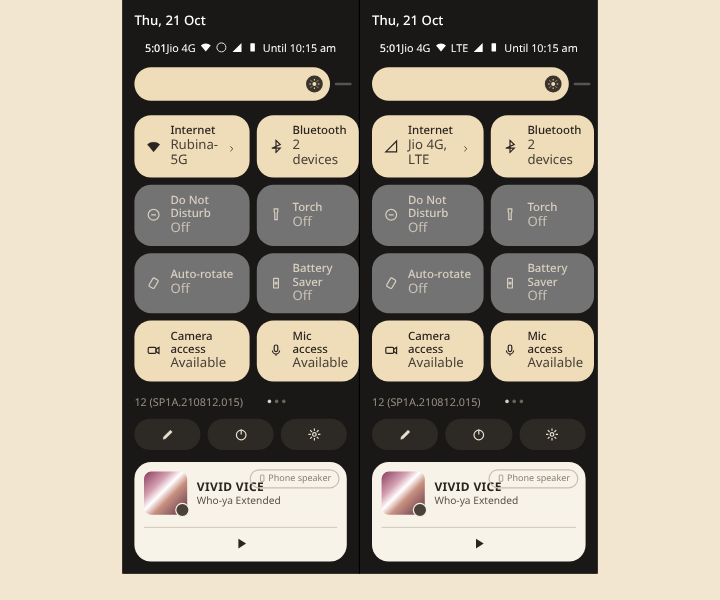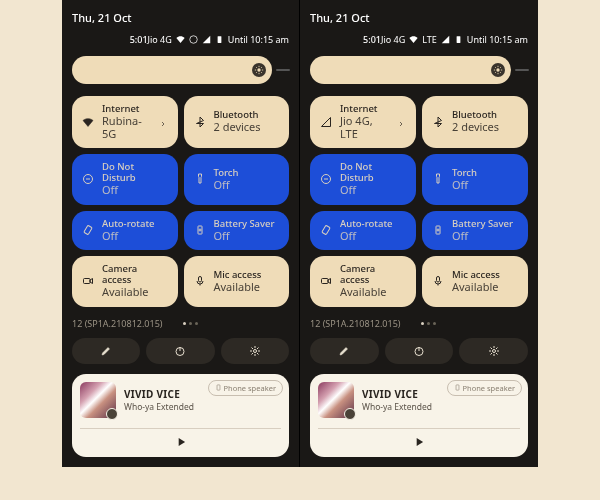--- a/index.html
+++ b/index.html
@@ -1,32 +1,32 @@
 <!DOCTYPE html>
 <html><head>
 <meta charset="utf-8">
 <style>
 *{margin:0;padding:0;box-sizing:border-box;font-family:system-ui,-apple-system,Roboto,sans-serif}
 body{background:#f2e6d0;width:600px;height:500px;overflow:hidden;display:flex;justify-content:center;align-items:flex-start}
 .wrap{display:flex;gap:0;background:#000;margin-top:0}
-.panel{width:238px;background:#1a1816;padding:8px 10px 10px;color:#e8e0d0;position:relative}
+.panel{width:198px;background:#1a1816;padding:8px 10px 10px;color:#e8e0d0;position:relative}
 .panel:first-child{border-right:1px solid #000}
 .date{font-size:11px;font-weight:500;color:#fff;margin-bottom:8px;margin-top:2px}
-.status{display:flex;justify-content:flex-end;align-items:center;font-size:9px;color:#fff;margin-bottom:10px}
+.status{display:flex;justify-content:center;align-items:center;font-size:9px;color:#fff;margin-bottom:10px}
 .sleft{font-weight:500}
 .sright{display:flex;align-items:center;gap:4px}
 .sright svg{width:9px;height:9px;fill:#fff}
 .brightness{height:28px;background:#efdcb8;border-radius:14px;display:flex;align-items:center;justify-content:flex-end;padding-right:6px;margin-bottom:12px;position:relative;width:92%}
 .brightness-track{position:absolute;right:-18px;width:14px;height:2px;background:#555;border-radius:2px}
 .bknob{width:14px;height:14px;border-radius:50%;background:#3a342c;display:flex;align-items:center;justify-content:center}
 .bknob svg{width:10px;height:10px;fill:#efdcb8}
 .tiles{display:grid;grid-template-columns:1fr 1fr;gap:6px;margin-bottom:10px}
 .tile{border-radius:14px;padding:8px 9px;display:flex;align-items:center;gap:7px;min-height:38px;cursor:pointer}
 .tile.on{background:#efdcb8;color:#2a2520}
-.tile.off{background:#1d4ed8;color:#d8cfc0}
+.tile.off{background:#737373;color:#d8cfc0}
 .ticon{width:14px;flex-shrink:0;display:flex;align-items:center;justify-content:center}
 .ticon svg{width:12px;height:12px}
 .tile.on .ticon svg{fill:#2a2520;stroke:#2a2520}
 .tile.off .ticon svg{fill:#d8cfc0;stroke:#d8cfc0}
 .ttext{display:flex;flex-direction:column;line-height:1.15;flex:1;min-width:0}
 .tlabel{font-size:9.5px;font-weight:500}
 .tsub{font-size:11px;opacity:.85}
 .chev{width:10px;flex-shrink:0}
 .chev svg{width:8px;height:8px;stroke:#2a2520;fill:none;stroke-width:2}
 .build{display:flex;align-items:center;gap:21px;font-size:9px;color:#9a9284;margin-bottom:8px}

